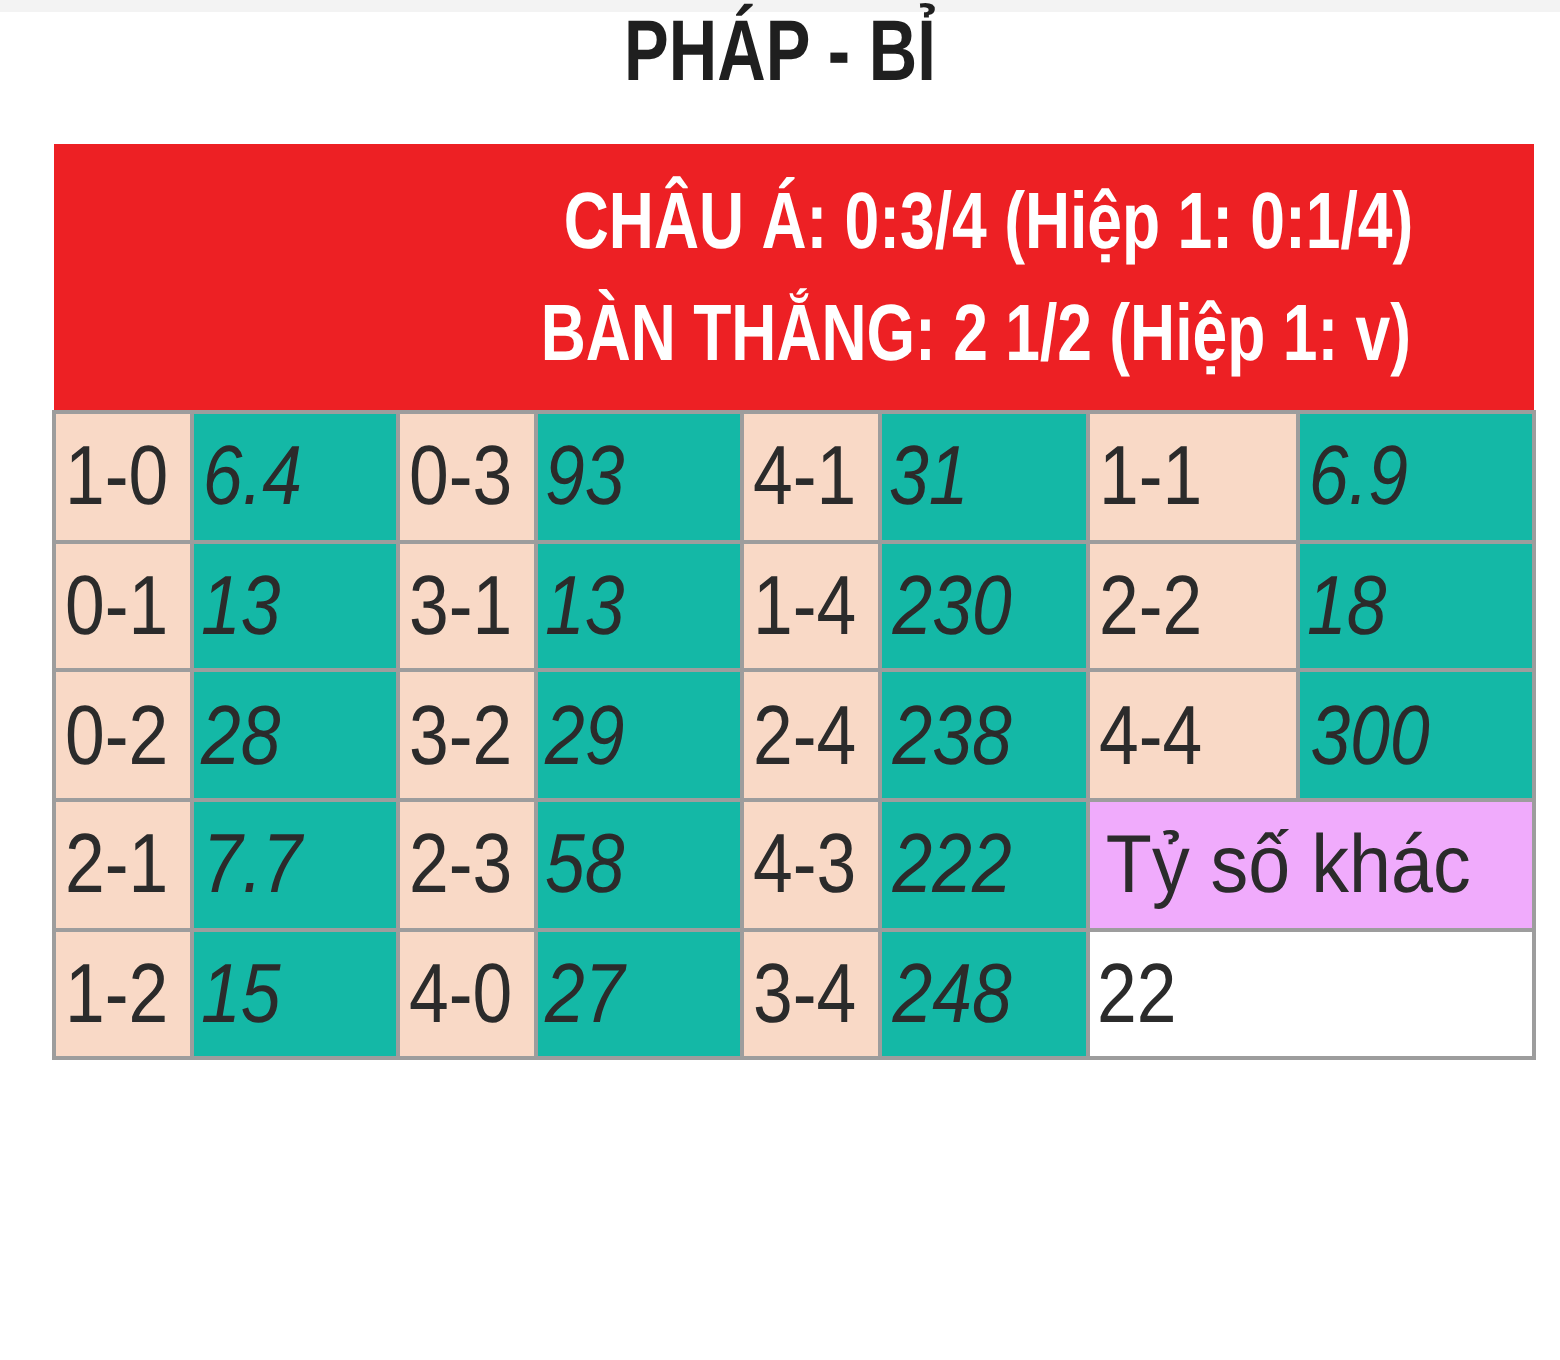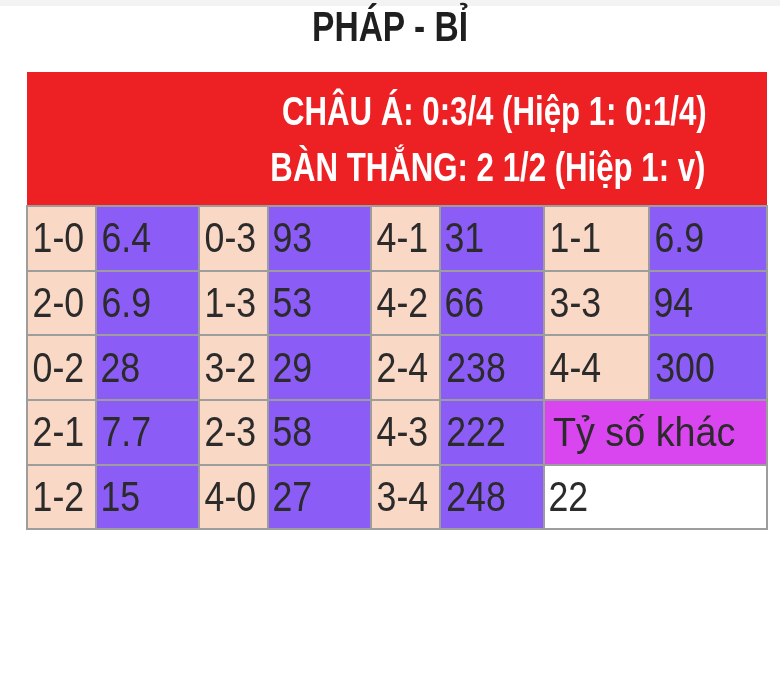--- a/index.html
+++ b/index.html
@@ -41,22 +41,22 @@
   }
   table.odds-table td {
     border: 2px solid #9d9d9d;
     height: 62.7px;
     padding: 0;
     text-align: left; vertical-align: middle;
     color: #2b2b2b;
     overflow: hidden; white-space: nowrap;
   }
   td.sc { background: #f9d9c6; border-right-color: #d2d2d2; }
-  td.od { background: #8b5cf6; border-left-color: #d2d2d2; }
-  td.other-label { background: #d946ef; }
+  td.od { background: #14b8a6; border-left-color: #d2d2d2; font-style: italic; }
+  td.other-label { background: #f0abfc; }
   td.other-plain { background: #ffffff; border-radius: 22px; }
 
   .t {
     display: inline-block;
     font-size: 42px;
     transform: scaleX(0.85); transform-origin: 50% 50%;
   }
   .t-wide { transform: scaleX(0.92); font-size: 41px; }
 </style>
 </head>
@@ -89,28 +89,28 @@
         <td class="sc"><span class="t">1-0</span></td>
         <td class="od"><span class="t">6.4</span></td>
         <td class="sc"><span class="t">0-3</span></td>
         <td class="od"><span class="t">93</span></td>
         <td class="sc"><span class="t">4-1</span></td>
         <td class="od"><span class="t">31</span></td>
         <td class="sc"><span class="t">1-1</span></td>
         <td class="od"><span class="t">6.9</span></td>
       </tr>
       <tr>
-        <td class="sc"><span class="t">2-0</span></td>
-        <td class="od"><span class="t">6.9</span></td>
-        <td class="sc"><span class="t">1-3</span></td>
-        <td class="od"><span class="t">53</span></td>
-        <td class="sc"><span class="t">4-2</span></td>
-        <td class="od"><span class="t">66</span></td>
-        <td class="sc"><span class="t">3-3</span></td>
-        <td class="od"><span class="t">94</span></td>
+        <td class="sc"><span class="t">0-1</span></td>
+        <td class="od"><span class="t">13</span></td>
+        <td class="sc"><span class="t">3-1</span></td>
+        <td class="od"><span class="t">13</span></td>
+        <td class="sc"><span class="t">1-4</span></td>
+        <td class="od"><span class="t">230</span></td>
+        <td class="sc"><span class="t">2-2</span></td>
+        <td class="od"><span class="t">18</span></td>
       </tr>
       <tr>
         <td class="sc"><span class="t">0-2</span></td>
         <td class="od"><span class="t">28</span></td>
         <td class="sc"><span class="t">3-2</span></td>
         <td class="od"><span class="t">29</span></td>
         <td class="sc"><span class="t">2-4</span></td>
         <td class="od"><span class="t">238</span></td>
         <td class="sc"><span class="t">4-4</span></td>
         <td class="od"><span class="t">300</span></td>

